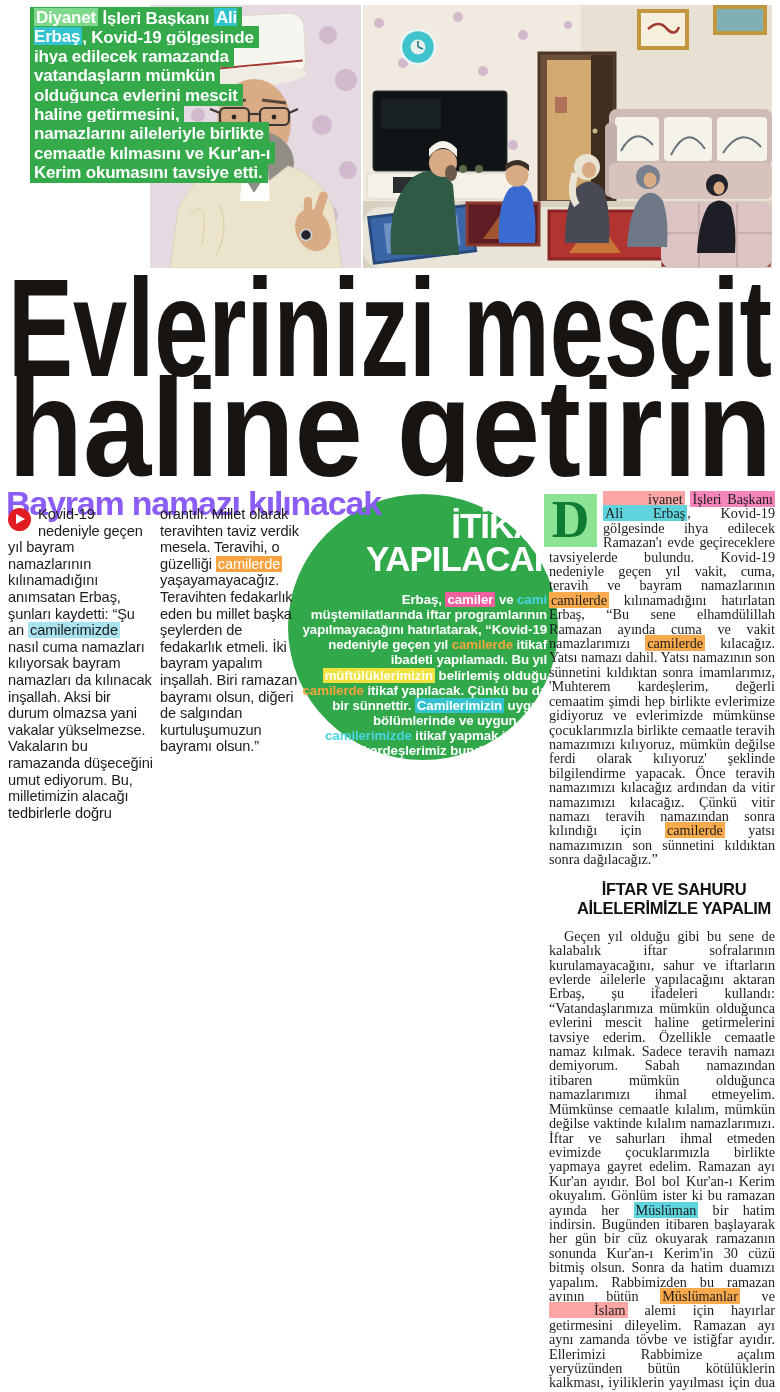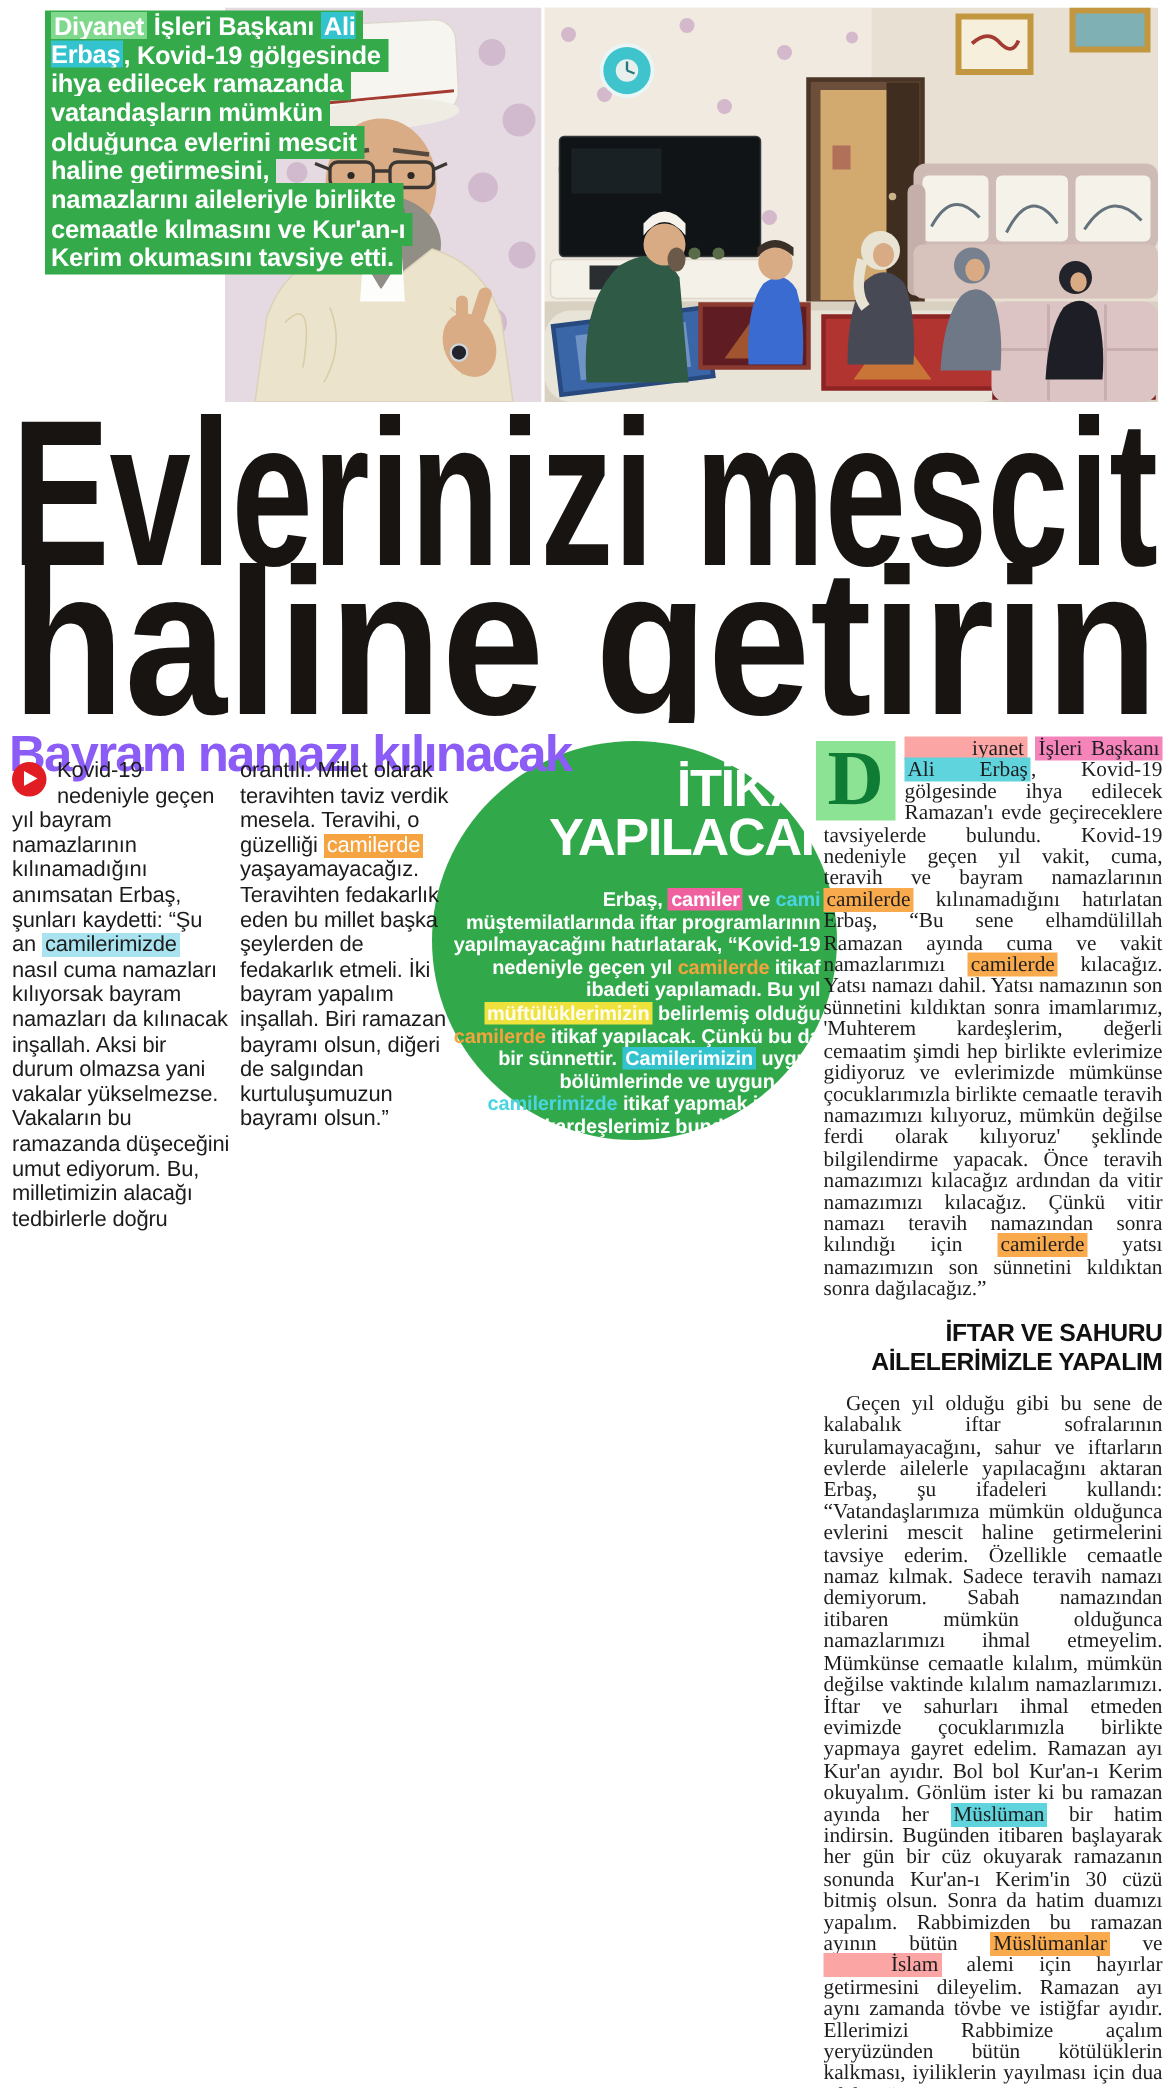--- a/index.html
+++ b/index.html
@@ -65,21 +65,21 @@
   }
   .rightcol p{margin:0;}
   .dropcap{
     float:left;width:53px;height:53px;margin:2px 6px 0 -5px;
     background:#8de394;color:#0f7c35;font-weight:bold;font-size:52px;line-height:51px;
     text-align:center;font-family:"Liberation Serif",serif;
   }
   .subhead{
     margin:13px 0 11px 24px;font-family:"Liberation Sans",sans-serif;
     font-size:16.5px;line-height:1.16;font-weight:bold;color:#111;letter-spacing:-0.3px;
-    text-align:right;
+    text-align:center;
   }
   .para2{text-indent:15px;}
   
   .hl{padding:0 2px;}
   .hl-mint{background:#7fd98c;color:#fff;}
   .hl-cyanw{background:#33c3cf;color:#fff;}
   .hl-pinkw{background:#f0609f;color:#fff;}
   .hl-yelloww{background:#efe23c;color:#fffdf0;}
   .hl-orangew{background:#f6a441;color:#fff;}
   .hl-cyantext{color:#4ad4e2;padding:0;}

